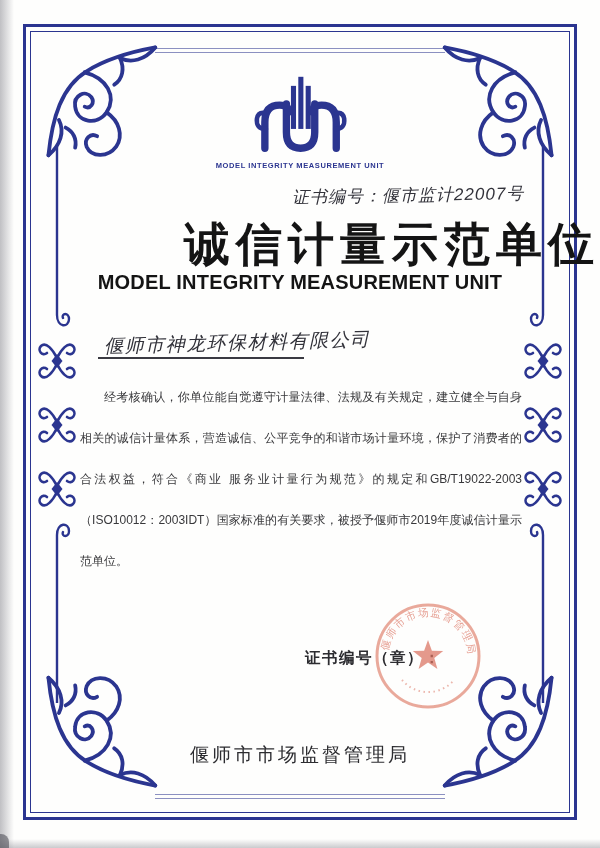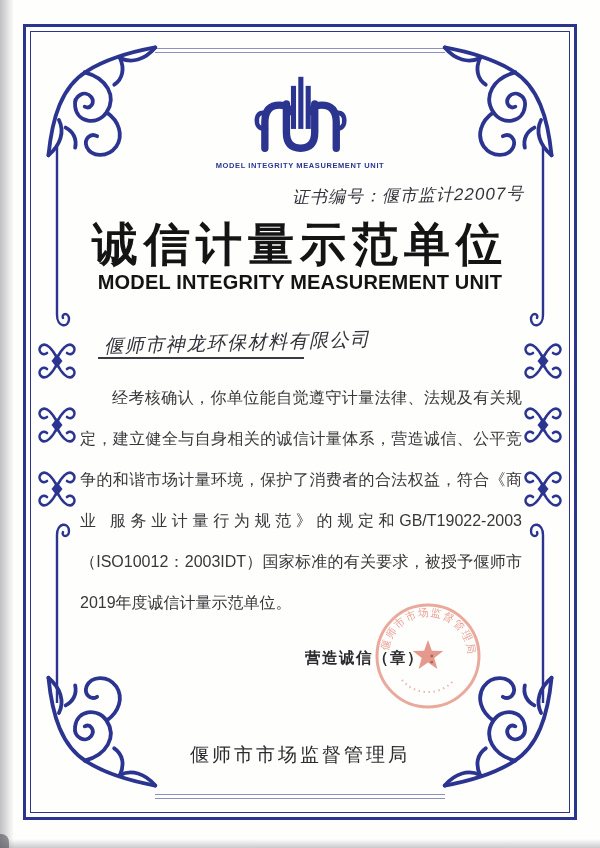--- a/index.html
+++ b/index.html
@@ -24,30 +24,30 @@
   .side-ornament{position:absolute;top:147px;width:44px;height:556px;color:#2b3590;}
   .side-ornament.left{left:35px;}
   .side-ornament.right{left:521px;transform:scaleX(-1);}
   
   .logo-block{position:absolute;left:0;top:70px;width:600px;text-align:center;}
   .logo-mark{width:136px;height:85px;color:#2b3590;}
   .logo-caption{margin-top:2px;font-size:7.5px;font-weight:bold;letter-spacing:.6px;
     color:#2b3590;}
   .cert-no{position:absolute;top:184px;right:76px;font-size:17px;color:#32323a;
     font-style:italic;transform:rotate(-1deg);letter-spacing:1px;}
-  .title-zh{position:absolute;left:0;top:214px;width:600px;text-align:center;
+  .title-zh{position:absolute;left:0;top:214px;width:600px;text-align:right;
     font-family:"Liberation Serif","DejaVu Serif",serif;font-weight:bold;
     font-size:46px;letter-spacing:6px;color:#141414;white-space:nowrap;}
   .title-en{position:absolute;left:0;top:271px;width:600px;text-align:center;
     font-weight:bold;font-size:20px;letter-spacing:.2px;color:#141414;}
   .company{position:absolute;left:104px;top:330px;font-size:19px;color:#32323a;
     font-style:italic;transform:rotate(-1.5deg);letter-spacing:1.5px;}
   .company-underline{position:absolute;left:98px;top:357px;width:206px;height:2px;
     background:#3a3a42;}
-  .body-text{position:absolute;left:80px;top:377px;width:442px;font-size:16px;
+  .body-text{position:absolute;left:80px;top:377px;width:442px;font-size:12px;
     line-height:41px;text-align:justify;color:#38383b;text-indent:2em;}
   .issuer-label{position:absolute;left:305px;top:648px;font-size:15.5px;font-weight:600;
     letter-spacing:1.5px;color:#2c2c30;}
   .seal{position:absolute;left:372px;top:600px;width:112px;height:112px;opacity:.85;}
   .footer-authority{position:absolute;left:0;top:742px;width:600px;text-align:center;
     font-size:19px;letter-spacing:3px;color:#2c2c30;}
   
   .scan-left{position:absolute;left:0;top:0;bottom:0;width:14px;
     background:linear-gradient(90deg,rgba(130,130,138,.5),rgba(255,255,255,0));}
   .scan-bottom{position:absolute;left:0;right:0;bottom:0;height:9px;
@@ -146,21 +146,21 @@
   </div>
 
   <div class="title-zh">诚信计量示范单位</div>
   <div class="title-en">MODEL INTEGRITY MEASUREMENT UNIT</div>
 
   <div class="company">偃师市神龙环保材料有限公司</div>
   <div class="company-underline"></div>
 
   <div class="body-text">经考核确认，你单位能自觉遵守计量法律、法规及有关规定，建立健全与自身相关的诚信计量体系，营造诚信、公平竞争的和谐市场计量环境，保护了消费者的合法权益，符合《商业 服务业计量行为规范》的规定和GB/T19022-2003（ISO10012：2003IDT）国家标准的有关要求，被授予偃师市2019年度诚信计量示范单位。</div>
 
-  <div class="issuer-label">营造诚信（章）：</div>
+  <div class="issuer-label">证书编号（章）：</div>
   <svg class="seal" viewBox="0 0 112 112">
     <defs>
       <path id="seal-arc" d="M16,56 A40,40 0 1 1 96,56"></path>
     </defs>
     <circle cx="56" cy="56" r="51" fill="none" stroke="#e0826e" stroke-width="3" opacity="0.8"></circle>
     <path d="M56,40 L59.9,50.7 L71.2,51.1 L62.3,58 L65.4,68.9 L56,62.6 L46.6,68.9 L49.7,58 L40.8,51.1 L52.1,50.7 Z" fill="#db7361" opacity="0.85"></path>
     <text font-size="10.5" fill="#db7361" opacity="0.8" letter-spacing="1.5" font-family="Liberation Sans, DejaVu Sans, sans-serif">
       <textPath href="#seal-arc" startOffset="4%">偃师市市场监督管理局</textPath>
     </text>
     <path d="M30,80 A34,34 0 0 0 82,80" fill="none" stroke="#db7361" stroke-width="2" stroke-dasharray="1.5,3.5" opacity="0.6"></path>

